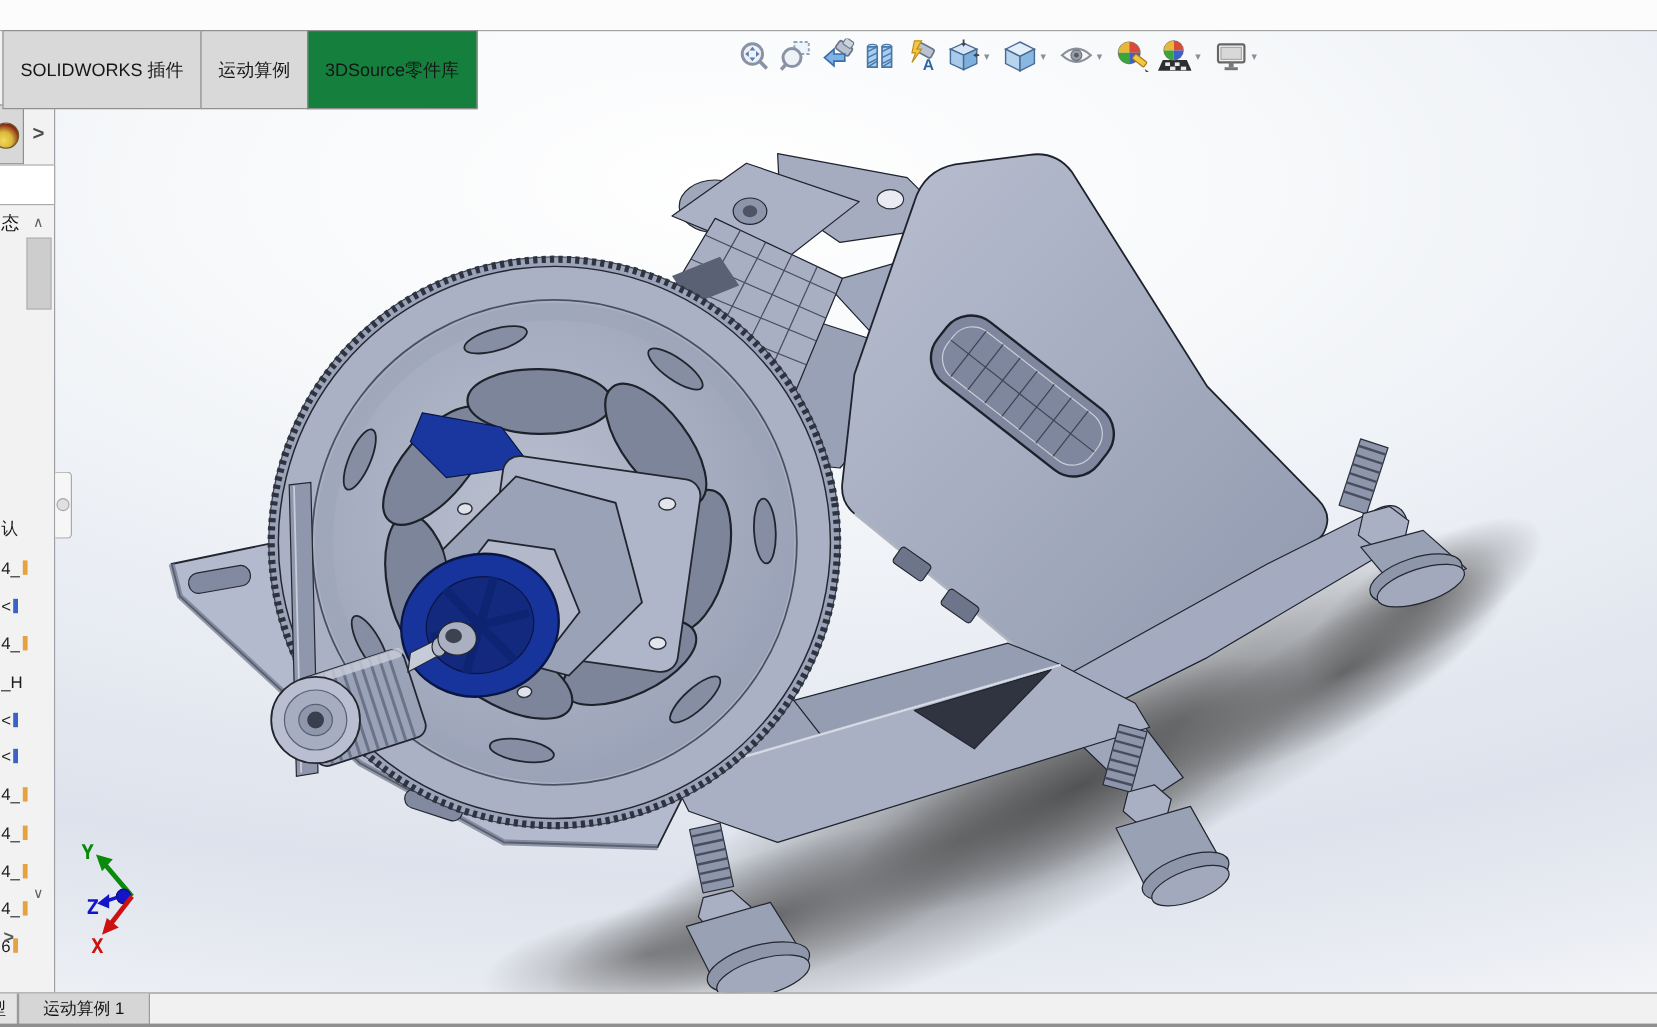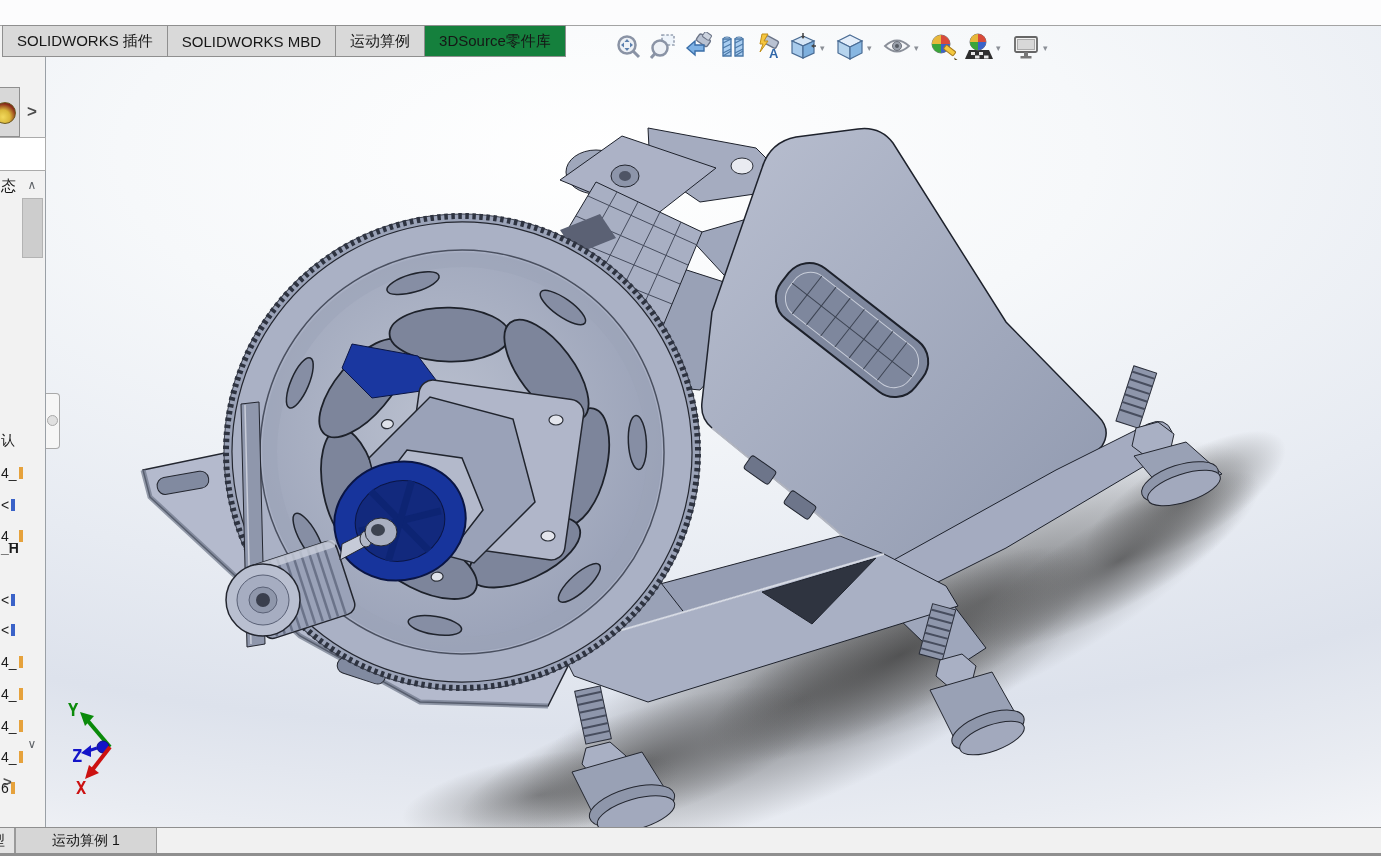--- a/index.html
+++ b/index.html
@@ -3,21 +3,21 @@
 <meta charset="utf-8">
 <style>
   html,body{margin:0;padding:0}
   body{width:1381px;height:856px;position:relative;overflow:hidden;
        font-family:"Liberation Sans",sans-serif;background:#ffffff}
 
   
   .topstrip{position:absolute;left:0;top:0;width:1381px;height:25px;background:#fcfcfd;
             border-bottom:1px solid #a3a3a3;z-index:6}
   .cmdtabs{position:absolute;left:2px;top:25px;display:flex;z-index:7}
-  .cmdtab{height:30px;padding:0 14px;display:flex;align-items:center;font-size:15px;color:#161616;
+  .cmdtab{height:30px;padding:17px 14px;display:flex;align-items:center;font-size:15px;color:#161616;
           background:#d9d9d9;border:1px solid #8f8f8f;margin-right:-1px;white-space:nowrap;cursor:default}
   .cmdtab.active{background:#15803d}
 
   
   .hud{position:absolute;left:612px;top:30px;display:flex;align-items:center;z-index:6}
   .hicon{width:32px;height:32px;display:flex;align-items:center;justify-content:center;margin-right:3px}
   .hicon svg{display:block}
   .caret{font-size:9px;color:#8b8f96;width:10px;margin:4px 4px 0 -2px;font-family:"DejaVu Sans",sans-serif}
 
   
@@ -55,21 +55,21 @@
   .splitter::before{content:"";position:absolute;left:1px;top:21px;width:9px;height:9px;border-radius:50%;
             background:#e0e0e0;border:1px solid #a9a9a9}
 
   
   .bbar{position:absolute;left:0;top:827px;width:1381px;height:26px;background:#f1f1f1;
         border-top:1px solid #8f8f8f;display:flex;z-index:6}
   .btab{height:100%;display:flex;align-items:center;font-size:14px;color:#111;background:#d6d6d6;
         border-right:1px solid #9a9a9a;cursor:pointer}
   .btab.partial{width:14px;overflow:hidden;background:#e4e4e4}
   .btab.partial span{margin-left:-9px}
-  .btab.motion{padding:0 36px;border-left:1px solid #9a9a9a}
+  .btab.motion{padding:0 20px;border-left:1px solid #9a9a9a}
   .bottomedge{position:absolute;left:0;top:853px;width:1381px;height:3px;background:#8f8f8f;z-index:6}
 </style>
 </head>
 <body>
 
 <div class="topstrip"></div>
 
 <div class="viewport">
 <svg width="1335" height="802" viewBox="46 25 1335 802">
   <defs>
@@ -324,21 +324,20 @@
     <text x="72" y="762" fill="#1414c8">Z</text>
     <line x1="110" y1="747" x2="93" y2="769" stroke="#cc1111" stroke-width="4"></line>
     <polygon points="85,779 89,765 99,773" fill="#cc1111"></polygon>
     <text x="76" y="794" fill="#cc1111">X</text>
   </g>
 </svg>
 </div>
 
 <div class="cmdtabs">
   <div class="cmdtab">SOLIDWORKS 插件</div>
-  <div class="cmdtab">SOLIDWORKS MBD</div>
   <div class="cmdtab">运动算例</div>
   <div class="cmdtab active">3DSource零件库</div>
 </div>
 
 <div class="hud">
   <div class="hicon">
     <svg width="28" height="28" viewBox="0 0 28 28">
       <circle cx="13" cy="13" r="8.5" fill="#eef1f6" stroke="#8a93a5" stroke-width="2.5"></circle>
       <line x1="19" y1="19" x2="25" y2="25" stroke="#8a93a5" stroke-width="3"></line>
       <path d="M13 7l2.5 3h-5z" fill="#5b7fae"></path>
@@ -450,21 +449,21 @@
   <div class="expandbtn">&gt;</div>
   <input type="text" style="">
   <div class="hdrfrag">态</div>
   <div class="sbarrow" style="top:153px">∧</div>
   <div class="sbthumb"></div>
   <div id="treefrags">
       <div class="tfrag" style="top: 407px;"><span>认</span></div>
       <div class="tfrag" style="top: 440px;"><span>4_</span><i class="chip o"></i></div>
       <div class="tfrag" style="top: 472px;"><span>&lt;</span><i class="chip b"></i></div>
       <div class="tfrag" style="top: 503px;"><span>4_</span><i class="chip o"></i></div>
-      <div class="tfrag" style="top: 515px; font-weight: bold;"><span>_H</span></div>
+      <div class="tfrag" style="top: 535px;"><span>_H</span></div>
       <div class="tfrag" style="top: 567px;"><span>&lt;</span><i class="chip b"></i></div>
       <div class="tfrag" style="top: 597px;"><span>&lt;</span><i class="chip b"></i></div>
       <div class="tfrag" style="top: 629px;"><span>4_</span><i class="chip o"></i></div>
       <div class="tfrag" style="top: 661px;"><span>4_</span><i class="chip o"></i></div>
       <div class="tfrag" style="top: 693px;"><span>4_</span><i class="chip o"></i></div>
       <div class="tfrag" style="top: 724px;"><span>4_</span><i class="chip o"></i></div>
       <div class="tfrag" style="top: 755px;"><span>6</span><i class="chip o"></i></div>
     </div>
   <div class="sbarrow" style="top:712px">∨</div>
   <div class="bchev">&gt;</div>

